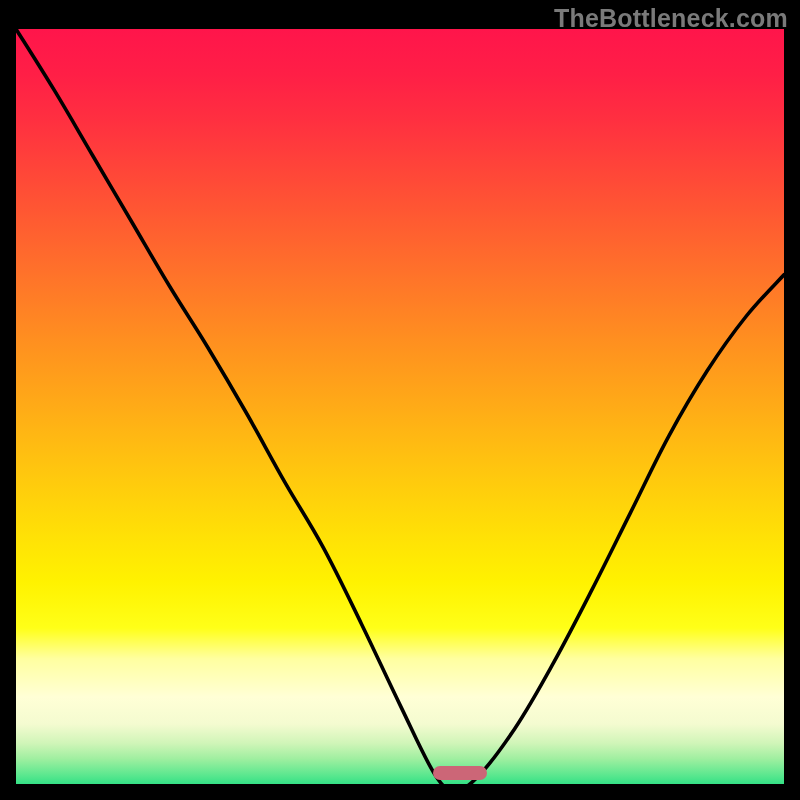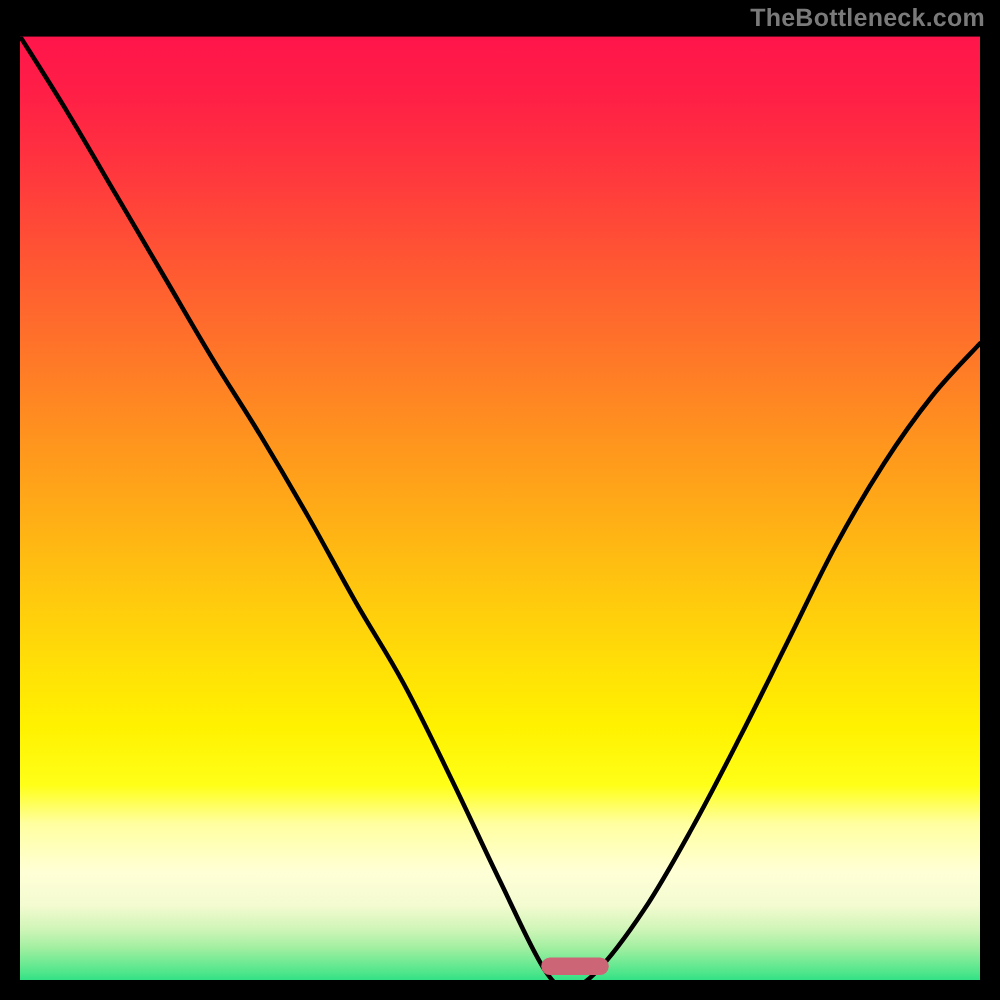--- a/index.html
+++ b/index.html
@@ -15,21 +15,21 @@
     position: relative;
     width: 800px;
     height: 800px;
     background: #000;
   }
   .watermark {
     position: absolute;
     top: 4px;
     right: 12px;
     color: #7a7a7a;
-    font-size: 20px;
+    font-size: 25px;
     font-weight: 600;
     letter-spacing: 0.2px;
     z-index: 50;
     user-select: none;
   }
   .plot-area {
     position: absolute;
     left: 16px;
     top: 29px;
     width: 768px;

